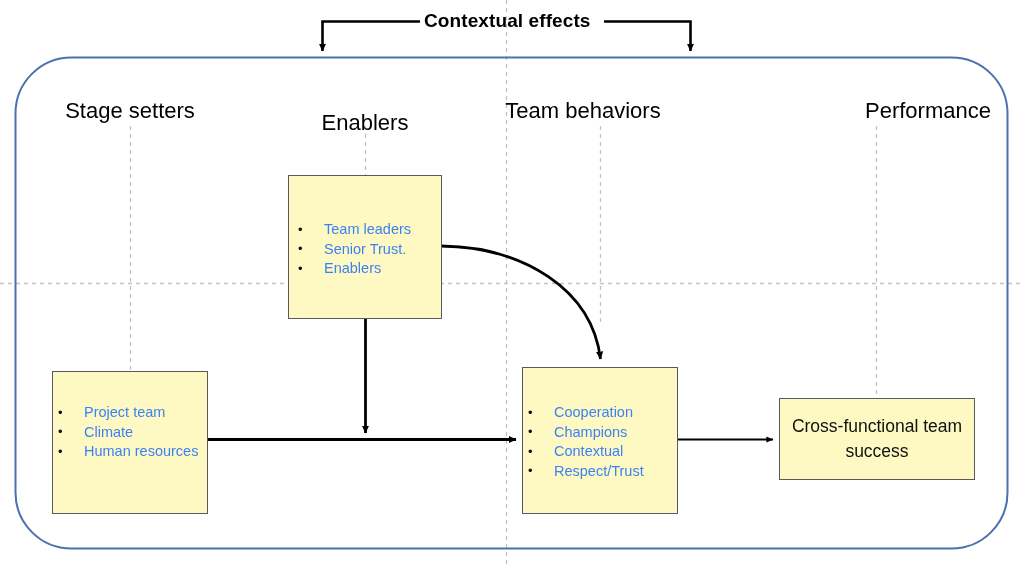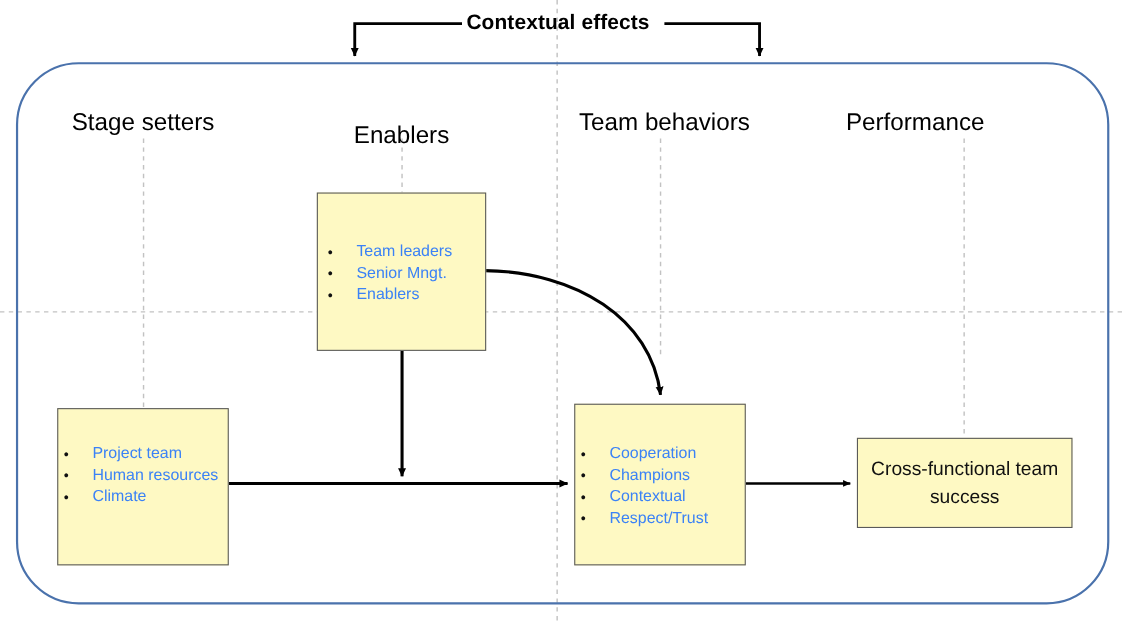--- a/index.html
+++ b/index.html
@@ -41,22 +41,22 @@
     top: 10px;
   }
   .col-head {
     font-size: 22px;
     font-weight: normal;
     top: 98px;
     transform: translateX(-50%);
   }
   .col-head.c0 { left: 130px; }
   .col-head.c1 { left: 365px; margin-top: 12px; }
-  .col-head.c2 { left: 604px; }
-  .col-head.c3 { left: 832px; }
+  .col-head.c2 { left: 583px; }
+  .col-head.c3 { left: 928px; }
 
   
   .box {
     position: absolute;
     box-sizing: border-box;
     background: #fef9c3;
     border: 1.4px solid #5a5a5a;
   }
   .box-bullets {
     position: absolute;
@@ -145,29 +145,29 @@
   <div class="lbl banner-title">Contextual effects</div>
 
   <div class="lbl col-head c0">Stage setters</div>
   <div class="lbl col-head c1">Enablers</div>
   <div class="lbl col-head c2">Team behaviors</div>
   <div class="lbl col-head c3">Performance</div>
 
   <div class="box" id="box-enablers"></div>
   <ul class="box-bullets" id="bul-enablers">
     <li>Team leaders</li>
-    <li>Senior Mngt.</li>
+    <li>Senior Trust.</li>
     <li>Enablers</li>
   </ul>
 
   <div class="box" id="box-stagesetters"></div>
   <ul class="box-bullets" id="bul-stagesetters">
     <li>Project team</li>
+    <li>Climate</li>
     <li>Human resources</li>
-    <li>Climate</li>
   </ul>
 
   <div class="box" id="box-behaviors"></div>
   <ul class="box-bullets" id="bul-behaviors">
     <li>Cooperation</li>
     <li>Champions</li>
     <li>Contextual</li>
     <li>Respect/Trust</li>
   </ul>
 

